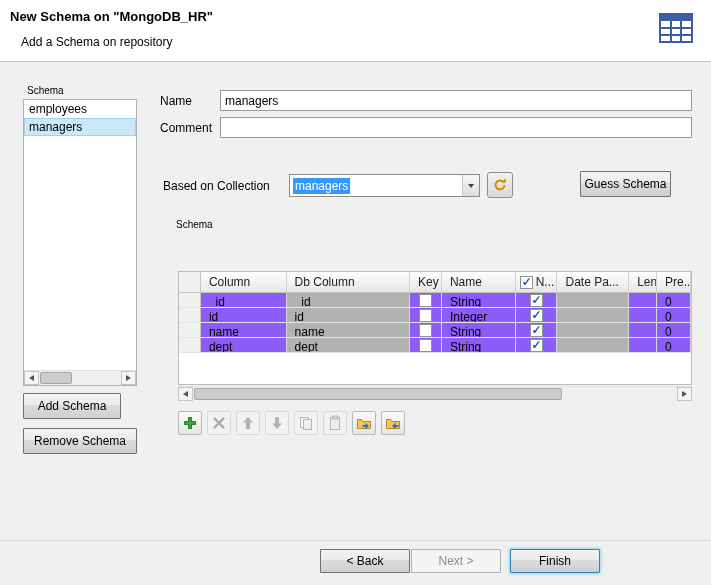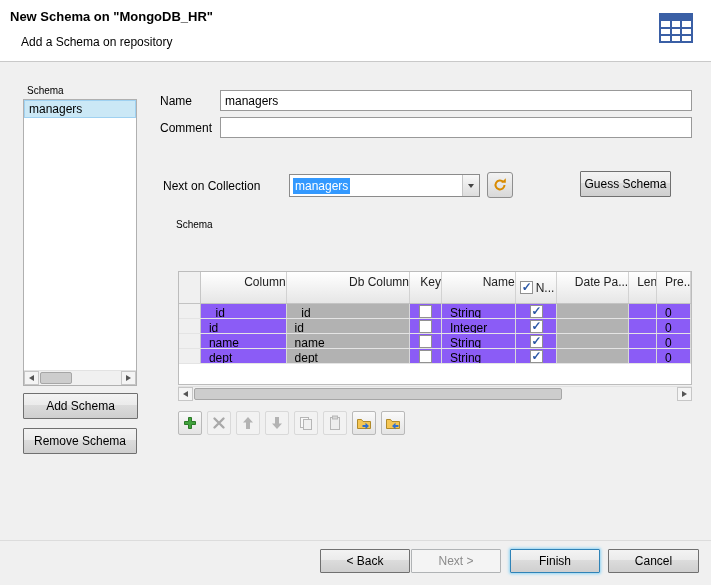--- a/index.html
+++ b/index.html
@@ -72,21 +72,21 @@
   .icon-btn {
     position:absolute; display:flex; align-items:center; justify-content:center;
     background:linear-gradient(to bottom,#f3f3f3,#d8d8d8); border:1px solid #8f8f8f; border-radius:3px;
   }
 
   
   .table {
     position:absolute; left:178px; top:271px; width:514px; height:114px;
     background:#fff; border:1px solid #bcbcbc; overflow:hidden;
   }
-  .thead { display:flex; height:32px; background:linear-gradient(#ffffff,#e6e6e6); border-bottom:1px solid #c3c3c3;text-align:right; }
+  .thead { display:flex; height:21px; background:linear-gradient(#ffffff,#e6e6e6); border-bottom:1px solid #c3c3c3; }
   .th { border-right:1px solid #d2d2d2; padding:3px 0 0 8px; color:#222; white-space:nowrap; overflow:hidden; }
   .trow { display:flex; height:15px; border-bottom:1px solid #e4e4e4; background:#8b5cf6; }
   .td { border-right:1px solid #d8d8d8; padding:2px 0 0 8px; white-space:nowrap; overflow:hidden; }
   .td.gray { background:#b2b2b2; }
   .cell-center { display:flex; align-items:center; justify-content:center; padding:0; }
   .c-corner { width:22px; background:#f0f0f0; border-right:1px solid #c6c6c6; padding:0; }
   .c-col  { width:86px; }
   .c-db   { width:124px; }
   .c-key  { width:32px; }
   .c-type { width:74px; }
@@ -114,21 +114,21 @@
   }
   .tb-btn.disabled { border-color:#d9d9d9; background:#f2f2f2; }
   .tb-btn.disabled svg { filter:grayscale(1) opacity(0.5); }
 
   
   .footer-sep { position:absolute; left:0; top:540px; width:711px; height:1px; background:#dcdcdc; }
   .btn-back   { left:320px; top:549px; width:90px; height:24px; }
   .btn-next   { left:411px; top:549px; width:90px; height:24px; }
   .btn-finish { left:510px; top:549px; width:90px; height:24px; }
   .btn-cancel { left:608px; top:549px; width:91px; height:24px; }
-  .btn-add    { left:23px;  top:393px; width:115px; height:26px; }
+  .btn-add    { left:23px;  top:393px; width:98px; height:26px; }
   .btn-remove { left:23px;  top:428px; width:114px; height:26px; }
   .btn-guess  { left:580px; top:171px; width:91px;  height:26px; }
   .btn-refresh{ left:487px; top:172px; width:26px;  height:26px; }
 </style>
 </head>
 <body>
 
 <div class="dialog">
 
   <div class="header">
@@ -141,20 +141,21 @@
         <line x1="12" y1="8" x2="12" y2="29" stroke="#3a5fa5" stroke-width="2"></line>
         <line x1="22" y1="8" x2="22" y2="29" stroke="#3a5fa5" stroke-width="2"></line>
         <line x1="1" y1="15" x2="33" y2="15" stroke="#3a5fa5" stroke-width="2"></line>
         <line x1="1" y1="22" x2="33" y2="22" stroke="#3a5fa5" stroke-width="2"></line>
       </svg>
     </span>
   </div>
 
   <div class="group-label" style="left:27px; top:85px;">Schema</div>
   <div class="listbox">
+    <div class="list-item">employees</div>
     <div class="list-item selected">managers</div>
     <div class="hscroll in-list">
       <div class="sb-btn">
           <span class="tri tri-l"></span>
         </div>
       <div class="sb-track">
         <div class="sb-thumb list-thumb"></div>
       </div>
       <div class="sb-btn">
           <span class="tri tri-r"></span>
@@ -163,21 +164,21 @@
   </div>
   <div class="btn btn-add">Add Schema</div>
   <div class="btn btn-remove">Remove Schema</div>
 
   <div class="field-label" style="left:160px; top:94px;">Name</div>
   <input class="text-input" style="left: 220px; top: 90px; width: 472px;" value="managers">
 
   <div class="field-label" style="left:160px; top:121px;">Comment</div>
   <input class="text-input" style="left: 220px; top: 117px; width: 472px;" value="">
 
-  <div class="field-label" style="left:163px; top:179px;">Next on Collection</div>
+  <div class="field-label" style="left:163px; top:179px;">Based on Collection</div>
   <div class="combo">
     <span class="combo-value hl">managers</span>
     <div class="combo-btn">
       <span class="tri tri-d"></span>
     </div>
   </div>
   <div class="icon-btn btn-refresh">
     <svg width="16" height="16" viewBox="0 0 16 16">
       <path d="M12.5 8a4.5 4.5 0 1 1-1.3-3.2" fill="none" stroke="#d98b00" stroke-width="2"></path>
       <path d="M13.8 1.2v4.6h-4.6z" fill="#d98b00"></path>
@@ -326,15 +327,14 @@
           <path d="M1.5 4.5h4l1.5 2h7.5v7h-13z" fill="#f5c654" stroke="#b08a2a"></path>
           <path d="M13.5 10h-3V7.8L7 11l3.5 3.2v-2.2h3z" fill="#2f6fd0"></path>
         </svg>
     </div>
   </div>
 
   <div class="footer-sep"></div>
   <div class="btn btn-back">&lt; Back</div>
   <div class="btn btn-next disabled">Next &gt;</div>
   <div class="btn default btn-finish">Finish</div>
-  <div class="btn btn-cancel">Cancel</div>
 
 </div>
 
 </body></html>

